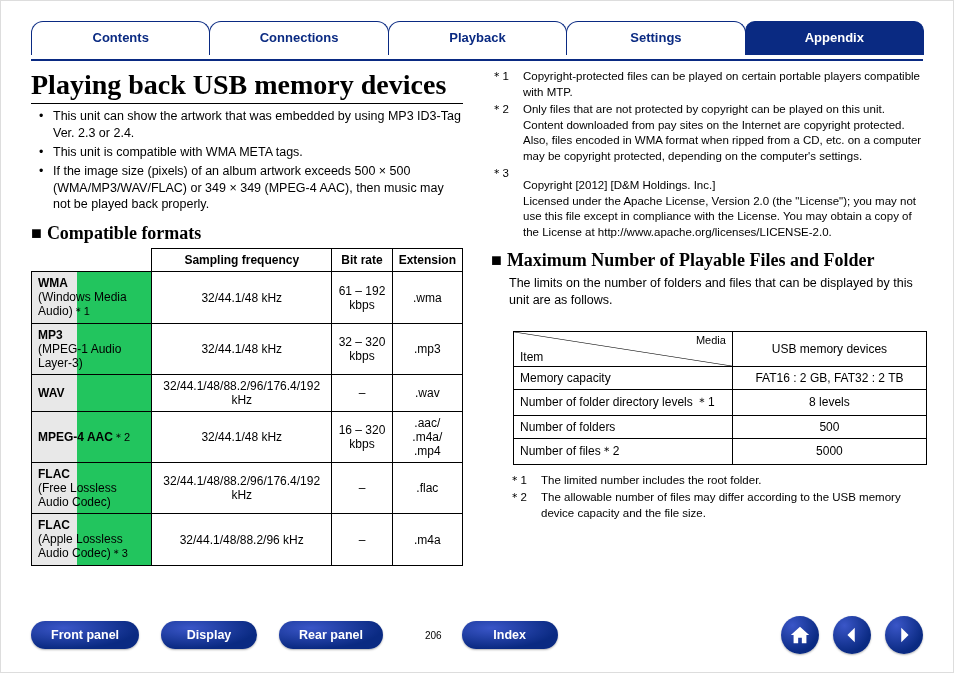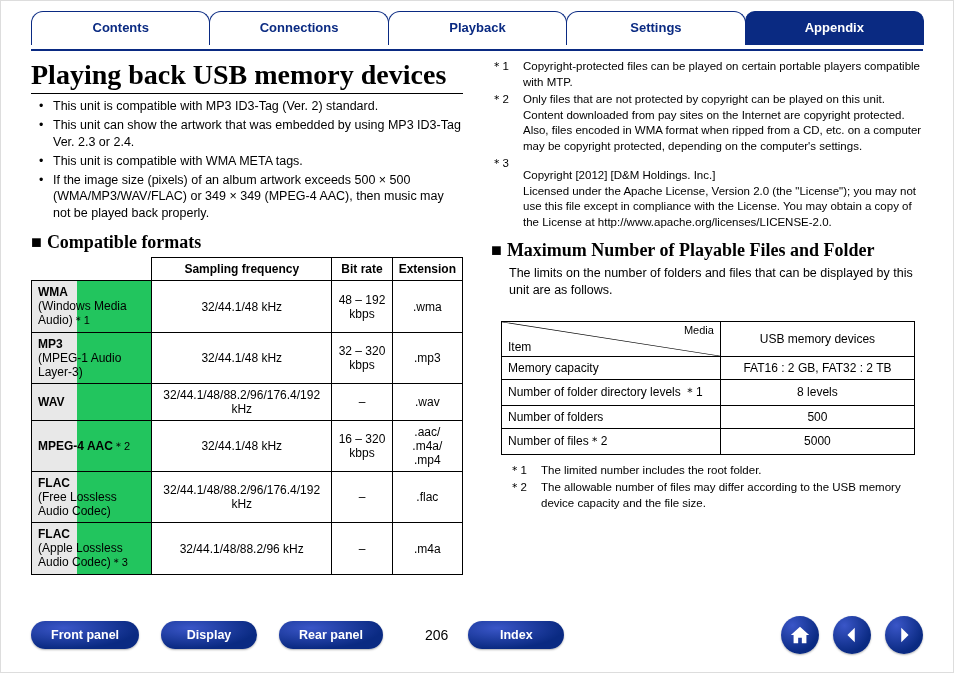--- a/index.html
+++ b/index.html
@@ -11,21 +11,21 @@
     color: #000;
     background: #fff;
     width: 954px;
     height: 673px;
     position: relative;
   }
   .page {
     position: relative;
     width: 954px;
     height: 673px;
-    padding: 8px 30px 0 30px;
+    padding: 18px 30px 0 30px;
     background: #fff;
     border: 1px solid #ddd;
   }
   
   .tabs {
     display: flex;
     gap: 0;
     margin-bottom: 6px;
   }
   .tab {
@@ -160,21 +160,21 @@
     font-weight: bold;
     border-radius: 16px;
     padding: 7px 20px;
     margin-right: 22px;
     min-width: 96px;
     text-align: center;
     cursor: pointer;
     box-shadow: 0 1px 2px rgba(0,0,0,0.3);
   }
   .page-num {
-    font-size: 14px;
+    font-size: 10px;
     color: #000;
     margin: 0 20px;
     flex: none;
   }
   .spacer { flex: 1; }
   .circle {
     width: 38px; height: 38px;
     border-radius: 50%;
     background: radial-gradient(circle at 30% 25%, #3a56c8, #0a2a82 70%);
     color: #fff;
@@ -197,21 +197,20 @@
     <div class="tab">Settings</div>
     <div class="tab active">Appendix</div>
   </div>
   <div class="tab-strip-line"></div>
 
   <div class="cols">
 
     <div class="col">
       <h1>Playing back USB memory devices</h1>
       <ul class="bullets">
-        <li>This unit is compatible with MP3 ID3-Tag (Ver. 2) standard.</li>
         <li>This unit can show the artwork that was embedded by using MP3 ID3-Tag Ver. 2.3 or 2.4.</li>
         <li>This unit is compatible with WMA META tags.</li>
         <li>If the image size (pixels) of an album artwork exceeds 500 × 500 (WMA/MP3/WAV/FLAC) or 349 × 349 (MPEG-4 AAC), then music may not be played back properly.</li>
       </ul>
 
       <h2>Compatible formats</h2>
       <table class="fmt">
         <tbody>
             <tr>
           <th style="border-top:none;border-left:none;background:#fff;"></th>
@@ -220,21 +219,21 @@
           <th>Extension</th>
         </tr>
         </tbody>
           <tbody id="fmt-body">
             <tr>
               <td class="label">
                 <span class="shade"></span>
                 <span class="lbl"><b>WMA</b><br><span>(Windows Media Audio)</span><span style="font-size: 11px;">＊1</span></span>
               </td>
               <td style="white-space: pre-line;">32/44.1/48 kHz</td>
-              <td style="white-space: pre-line;">48 – 192 kbps</td>
+              <td style="white-space: pre-line;">61 – 192 kbps</td>
               <td style="white-space: pre-line;">.wma</td>
             </tr>
             <tr>
               <td class="label">
                 <span class="shade"></span>
                 <span class="lbl"><b>MP3</b><br><span>(MPEG-1 Audio Layer-3)</span></span>
               </td>
               <td style="white-space: pre-line;">32/44.1/48 kHz</td>
               <td style="white-space: pre-line;">32 – 320 kbps</td>
               <td style="white-space: pre-line;">.mp3</td>
@@ -295,21 +294,21 @@
           <div class="fn-row">
             <div class="mark">＊3</div>
             <div class="txt" style="white-space: pre-line; margin-top: 12px;">Copyright [2012] [D&amp;M Holdings. Inc.]
 Licensed under the Apache License, Version 2.0 (the "License"); you may not use this file except in compliance with the License. You may obtain a copy of the License at <a class="underline">http://www.apache.org/licenses/LICENSE-2.0</a>.</div>
           </div>
         </div>
 
       <h2>Maximum Number of Playable Files and Folder</h2>
       <div style="padding-left:18px;margin-bottom:22px;line-height:1.35">The limits on the number of folders and files that can be displayed by this unit are as follows.</div>
 
-      <table class="limits" style="margin-left:10px;width:calc(100% - 18px)">
+      <table class="limits" style="margin-left:22px;width:calc(100% - 18px)">
         <tbody>
             <tr>
           <td class="item" style="width:53%;padding:0">
             <div class="diag">
               <svg class="d-line" viewBox="0 0 100 34" preserveAspectRatio="none">
                     <line x1="0" y1="0" x2="100" y2="34" stroke="#000" stroke-width="0.6"></line>
                   </svg>
               <span class="d-media">Media</span>
               <span class="d-item">Item</span>
             </div>

